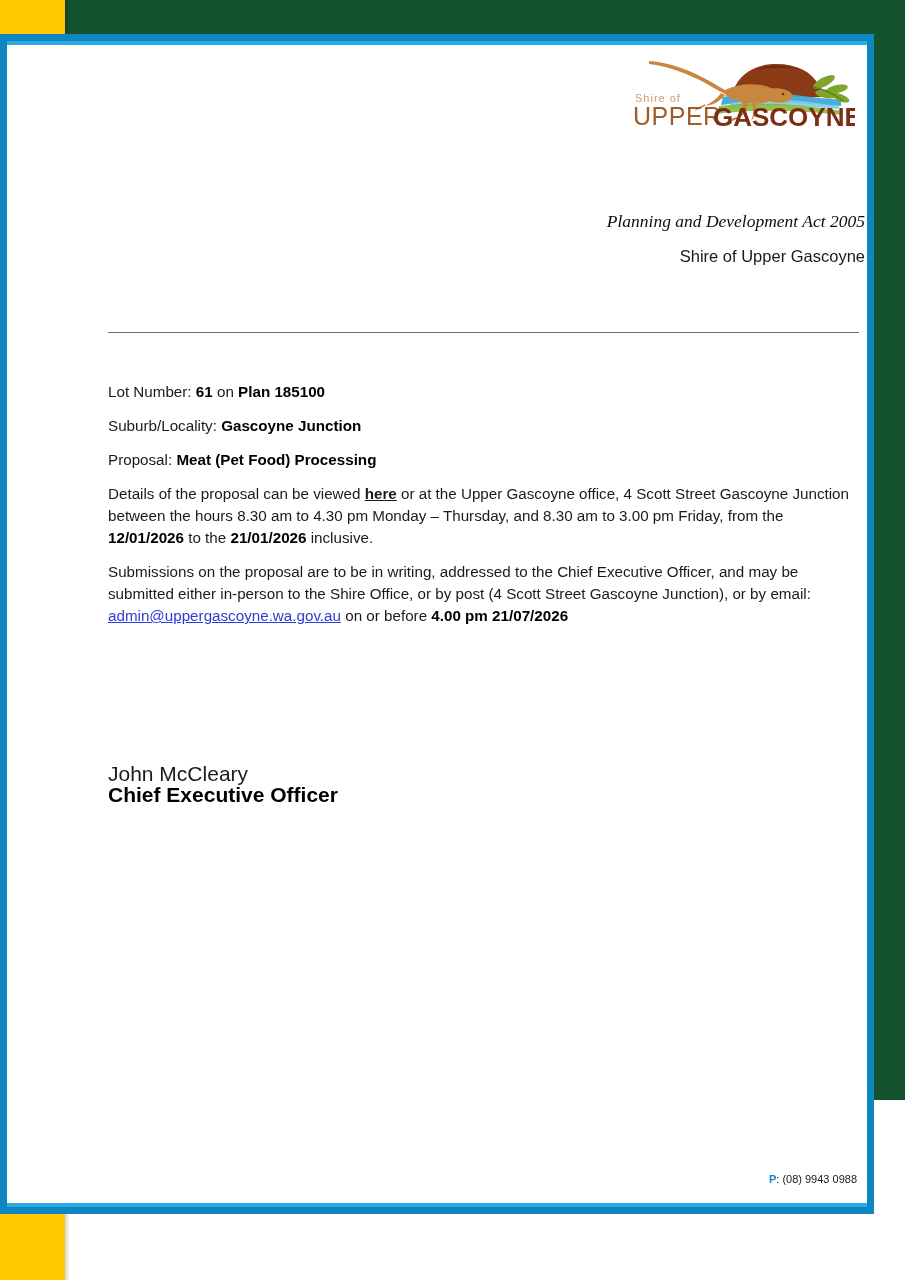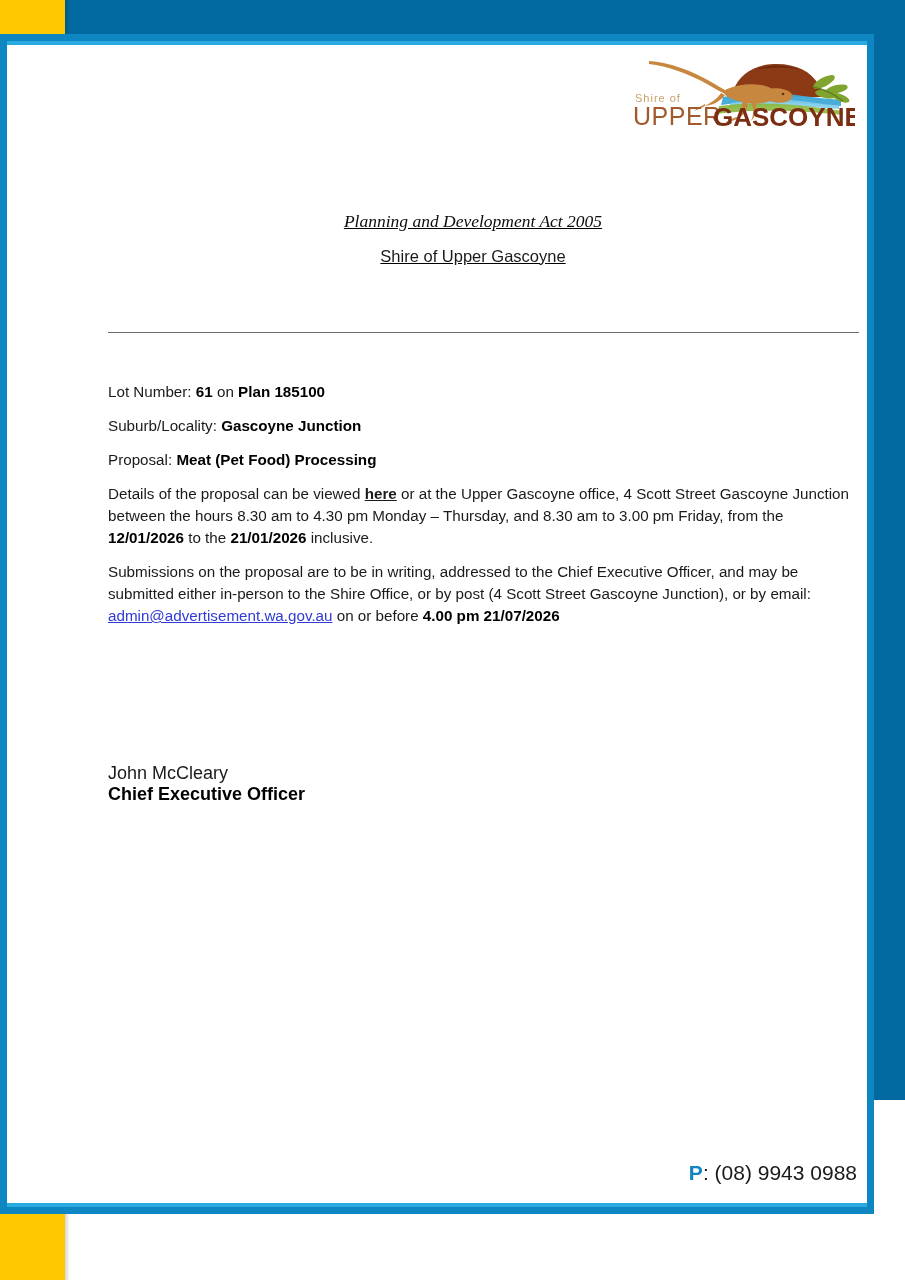--- a/index.html
+++ b/index.html
@@ -9,21 +9,21 @@
     height: 1280px;
     background: #ffffff;
     font-family: "Liberation Sans", sans-serif;
     overflow: hidden;
   }
 
   .viewer {
     position: relative;
     width: 905px;
     height: 1100px;
-    background: #0369a1;
+    background: #14532d;
   }
 
   
   .left-rail {
     position: absolute;
     left: 0;
     top: 0;
     width: 65px;
     height: 1280px;
     background: #FFC800;
@@ -78,22 +78,21 @@
     height: 86px;
   }
   .logo svg { display: block; width: 228px; height: 86px; }
 
   
   .title-block {
     position: absolute;
     left: 74px;
     right: 2px;
     top: 172px;
-    text-align: center;
-    text-decoration: underline;
+    text-align: right;
   }
   .title-act {
     font-family: "Liberation Serif", serif;
     font-style: italic;
     font-size: 17.5px;
     color: #0d0d0d;
     line-height: 1.0;
     margin-bottom: 17px;
   }
   .title-shire {
@@ -142,33 +141,33 @@
   .link-email {
     color: #2F3BD4;
     text-decoration: underline;
   }
 
   .signature {
     position: absolute;
     left: 101px;
     top: 722px;
     font-family: "Liberation Sans", sans-serif;
-    font-size: 18px;
+    font-size: 21px;
     line-height: 21px;
     color: #1a1a1a;
   }
   .signature .role { font-weight: bold; color: #000; }
 
   
   .footer {
     position: absolute;
     right: 10px;
     bottom: 22px;
     font-family: "Liberation Sans", sans-serif;
-    font-size: 21px;
+    font-size: 11px;
     color: #1a1a1a;
     white-space: nowrap;
   }
   .footer .p-mark { color: #0E86C2; font-weight: bold; }
 </style>
 </head>
 <body>
 
 <div class="viewer">
 
@@ -247,21 +246,21 @@
           <b>Gascoyne Junction</b>
         </p>
 
         <p>
           <span>Proposal:</span>
           <b>Meat (Pet Food) Processing</b>
         </p>
 
         <p><span>Details of the proposal can be viewed </span><a href="#" class="link-here">here</a><span> or at the Upper Gascoyne office, 4 Scott Street Gascoyne Junction between the hours 8.30 am to 4.30 pm Monday – Thursday, and 8.30 am to 3.00 pm Friday, from the </span><b>12/01/2026</b><span> to the </span><b>21/01/2026</b><span> inclusive.</span></p>
 
-        <p><span>Submissions on the proposal are to be in writing, addressed to the Chief Executive Officer, and may be submitted either in-person to the Shire Office, or by post (4 Scott Street Gascoyne Junction), or by email: </span><a href="#" class="link-email">admin@advertisement.wa.gov.au</a><span> on or before </span><b>4.00 pm 21/07/2026</b></p>
+        <p><span>Submissions on the proposal are to be in writing, addressed to the Chief Executive Officer, and may be submitted either in-person to the Shire Office, or by post (4 Scott Street Gascoyne Junction), or by email: </span><a href="#" class="link-email">admin@uppergascoyne.wa.gov.au</a><span> on or before </span><b>4.00 pm 21/07/2026</b></p>
 
       </div>
 
       <div class="signature">
         <div>John McCleary</div>
         <div class="role">Chief Executive Officer</div>
       </div>
 
       <div class="footer">
         <span class="p-mark">P</span><span>: (08) 9943 0988</span>

